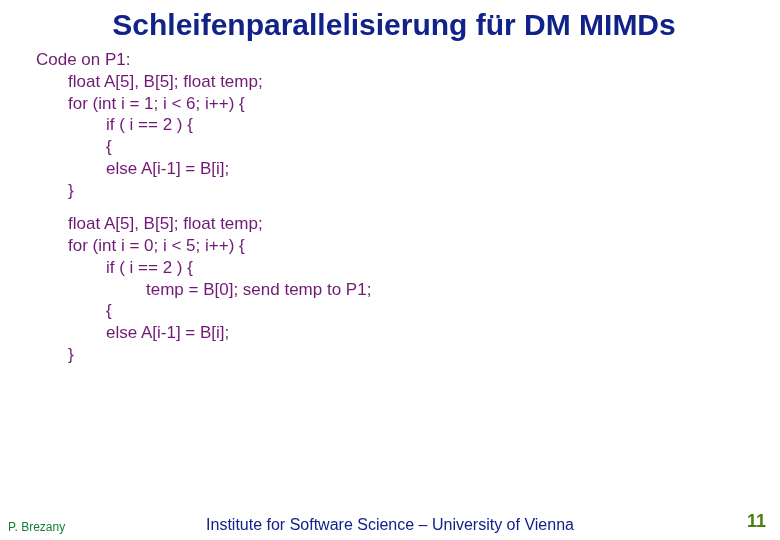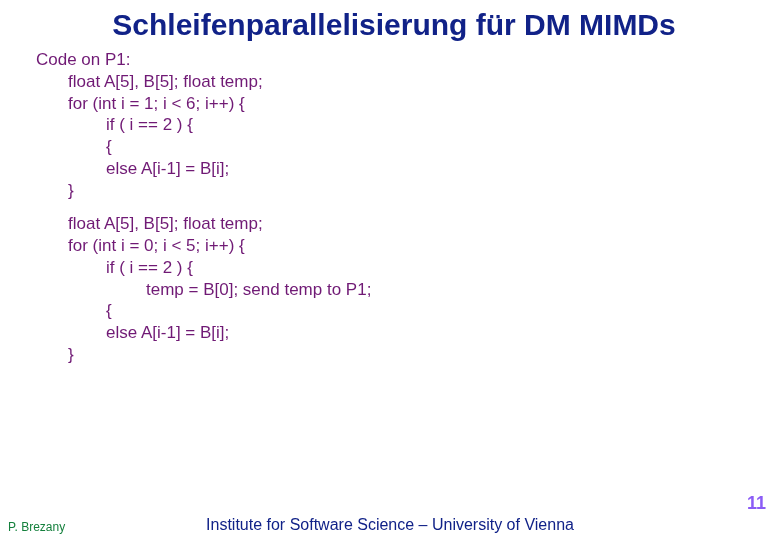--- a/index.html
+++ b/index.html
@@ -44,22 +44,22 @@
   }
   .footer-inst {
     text-align: center;
     color: #112288;
     font-size: 16px;
     width: 100%;
   }
   .footer-page {
     position: absolute;
     right: 14px;
-    bottom: 20px;
-    color: #8b5cf6;
+    bottom: 2px;
+    color: #4d7c0f;
     font-size: 18px;
     font-weight: bold;
   }
 </style>
 </head>
 <body>
 
 <div class="title">Schleifenparallelisierung für DM MIMDs</div>
 
 <div class="content">

